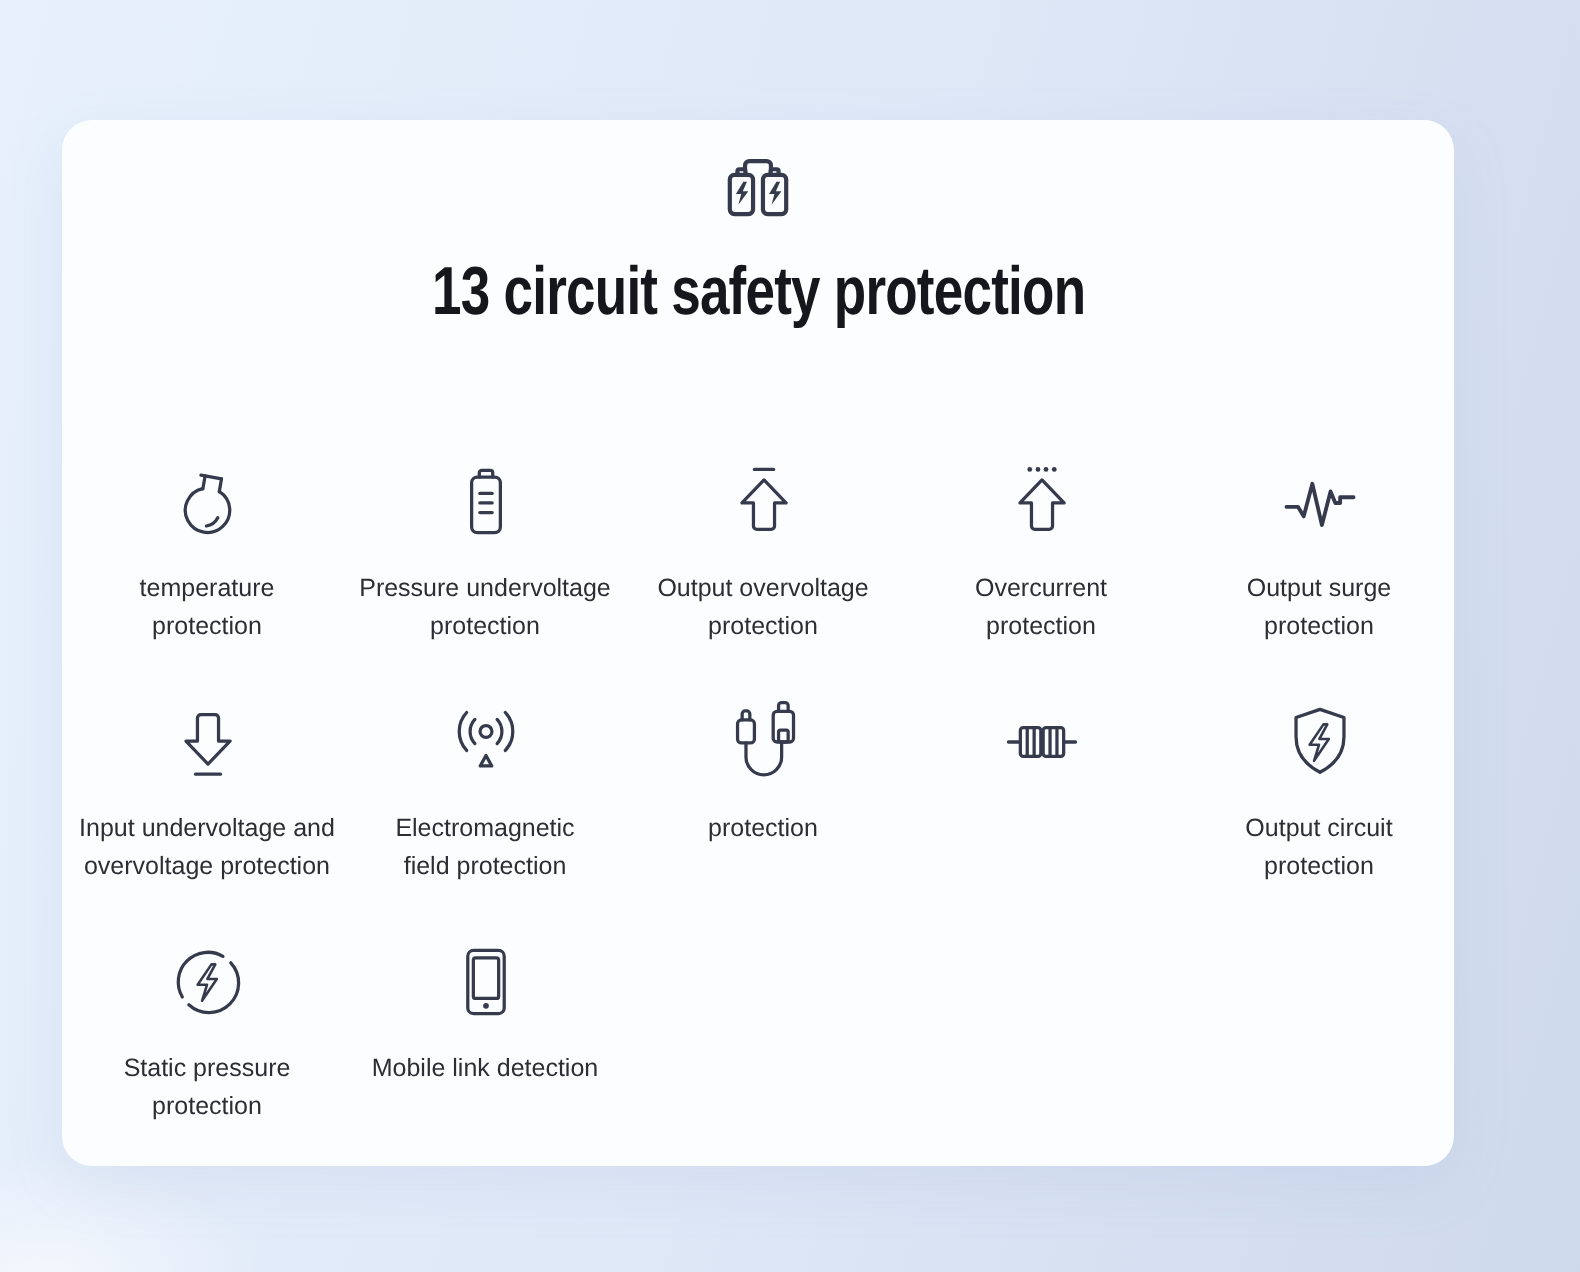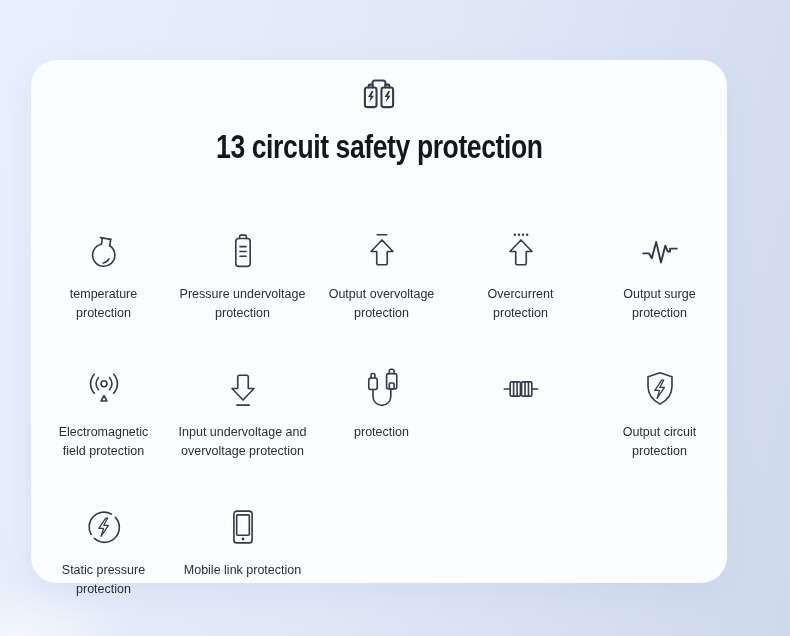--- a/index.html
+++ b/index.html
@@ -13,33 +13,33 @@
     font-family:"Liberation Sans",sans-serif;
   }
   .stage{
     position:relative;width:790px;height:636px;
     background:
       radial-gradient(160px 90px at 20px 640px, rgba(255,255,255,.6), rgba(255,255,255,0) 70%),
       linear-gradient(105deg, var(--bg-a) 0%, var(--bg-b) 50%, var(--bg-c) 100%);
   }
   .card{
     position:absolute;left:31px;top:60px;width:696px;height:523px;
-    background:var(--card-bg);border-radius:26px;
+    background:var(--card-bg);border-radius:15px;
     box-shadow:0 10px 30px rgba(140,160,200,.12);
     display:flex;flex-direction:column;align-items:center;
   }
   .hero-icon{margin-top:13px;height:40px;display:flex;align-items:center;justify-content:center;}
   .title{
     margin-top:10px;line-height:46px;font-size:34px;font-weight:700;
     letter-spacing:-.5px;color:var(--title-text);white-space:nowrap;
     transform:scaleX(.78);transform-origin:50% 50%;
   }
   .grid{
     margin-top:54px;align-self:flex-start;padding-left:3px;
-    display:grid;grid-template-columns:repeat(5,139px);row-gap:38px;
+    display:grid;grid-template-columns:repeat(5,139px);row-gap:20px;
   }
   .cell{height:100px;display:flex;flex-direction:column;align-items:center;}
   .icon-box{height:56px;display:flex;align-items:center;justify-content:center;}
   .lbl{margin-top:6px;text-align:center;}
   .line{font-size:12.5px;line-height:19px;color:var(--label-text);white-space:nowrap;}
   
   .ic path,.ic rect,.ic circle{
     fill:none;stroke:var(--icon-stroke);stroke-width:1.7;
     stroke-linecap:round;stroke-linejoin:round;
   }
@@ -142,44 +142,44 @@
         </div>
         <div class="lbl">
           <div class="line">Output surge</div>
           <div class="line">protection</div>
         </div>
       </div>
 
       <div class="cell">
         <div class="icon-box">
           <svg class="ic" width="46" height="46" viewBox="0 0 48 48" aria-hidden="true">
+            <path d="M12.5 23.5 L24 35.5 L35.5 23.5 H29.5 V11.5 A1.8 1.8 0 0 0 27.7 9.7 H20.3 A1.8 1.8 0 0 0 18.5 11.5 V23.5 Z"></path>
+            <path d="M17.5 40.8 H30.5"></path>
+          </svg>
+        </div>
+        <div class="lbl">
+          <div class="line">Input undervoltage and</div>
+          <div class="line">overvoltage protection</div>
+        </div>
+      </div>
+
+      <div class="cell">
+        <div class="icon-box">
+          <svg class="ic" width="46" height="46" viewBox="0 0 48 48" aria-hidden="true">
             <circle cx="24" cy="18.5" r="3.1"></circle>
             <path d="M18.2 12.2 A9.2 9.2 0 0 0 18.2 24.8"></path>
             <path d="M13.9 8.6 A14.6 14.6 0 0 0 13.9 28.4"></path>
             <path d="M29.8 12.2 A9.2 9.2 0 0 1 29.8 24.8"></path>
             <path d="M34.1 8.6 A14.6 14.6 0 0 1 34.1 28.4"></path>
             <path d="M24 31 L21 36.5 H27 Z"></path>
           </svg>
         </div>
         <div class="lbl">
           <div class="line">Electromagnetic</div>
           <div class="line">field protection</div>
-        </div>
-      </div>
-
-      <div class="cell">
-        <div class="icon-box">
-          <svg class="ic" width="46" height="46" viewBox="0 0 48 48" aria-hidden="true">
-            <path d="M12.5 23.5 L24 35.5 L35.5 23.5 H29.5 V11.5 A1.8 1.8 0 0 0 27.7 9.7 H20.3 A1.8 1.8 0 0 0 18.5 11.5 V23.5 Z"></path>
-            <path d="M17.5 40.8 H30.5"></path>
-          </svg>
-        </div>
-        <div class="lbl">
-          <div class="line">Input undervoltage and</div>
-          <div class="line">overvoltage protection</div>
         </div>
       </div>
 
       <div class="cell">
         <div class="icon-box">
           <svg class="ic" width="46" height="46" viewBox="0 0 48 48" aria-hidden="true">
             <rect x="10.2" y="12.5" width="8.8" height="12" rx="2"></rect>
             <path d="M12.6 12.5 V9.4 A1.6 1.6 0 0 1 14.2 7.8 H15 A1.6 1.6 0 0 1 16.6 9.4 V12.5"></path>
             <rect x="28.8" y="8" width="10.6" height="16" rx="2"></rect>
             <path d="M31.6 8 V5 A1.6 1.6 0 0 1 33.2 3.4 H35 A1.6 1.6 0 0 1 36.6 5 V8"></path>
@@ -239,20 +239,20 @@
 
       <div class="cell">
         <div class="icon-box">
           <svg class="ic" width="46" height="46" viewBox="0 0 48 48" aria-hidden="true">
             <rect x="14.5" y="7.5" width="19" height="33" rx="3"></rect>
             <rect x="17.4" y="11.4" width="13.2" height="21.2" rx="1.2"></rect>
             <circle class="fill" cx="24" cy="36.4" r="1.5"></circle>
           </svg>
         </div>
         <div class="lbl">
-          <div class="line">Mobile link protection</div>
+          <div class="line">Mobile link detection</div>
           <div class="line"></div>
         </div>
       </div>
 
     </div>
   </div>
 </div>
 
 </body></html>

